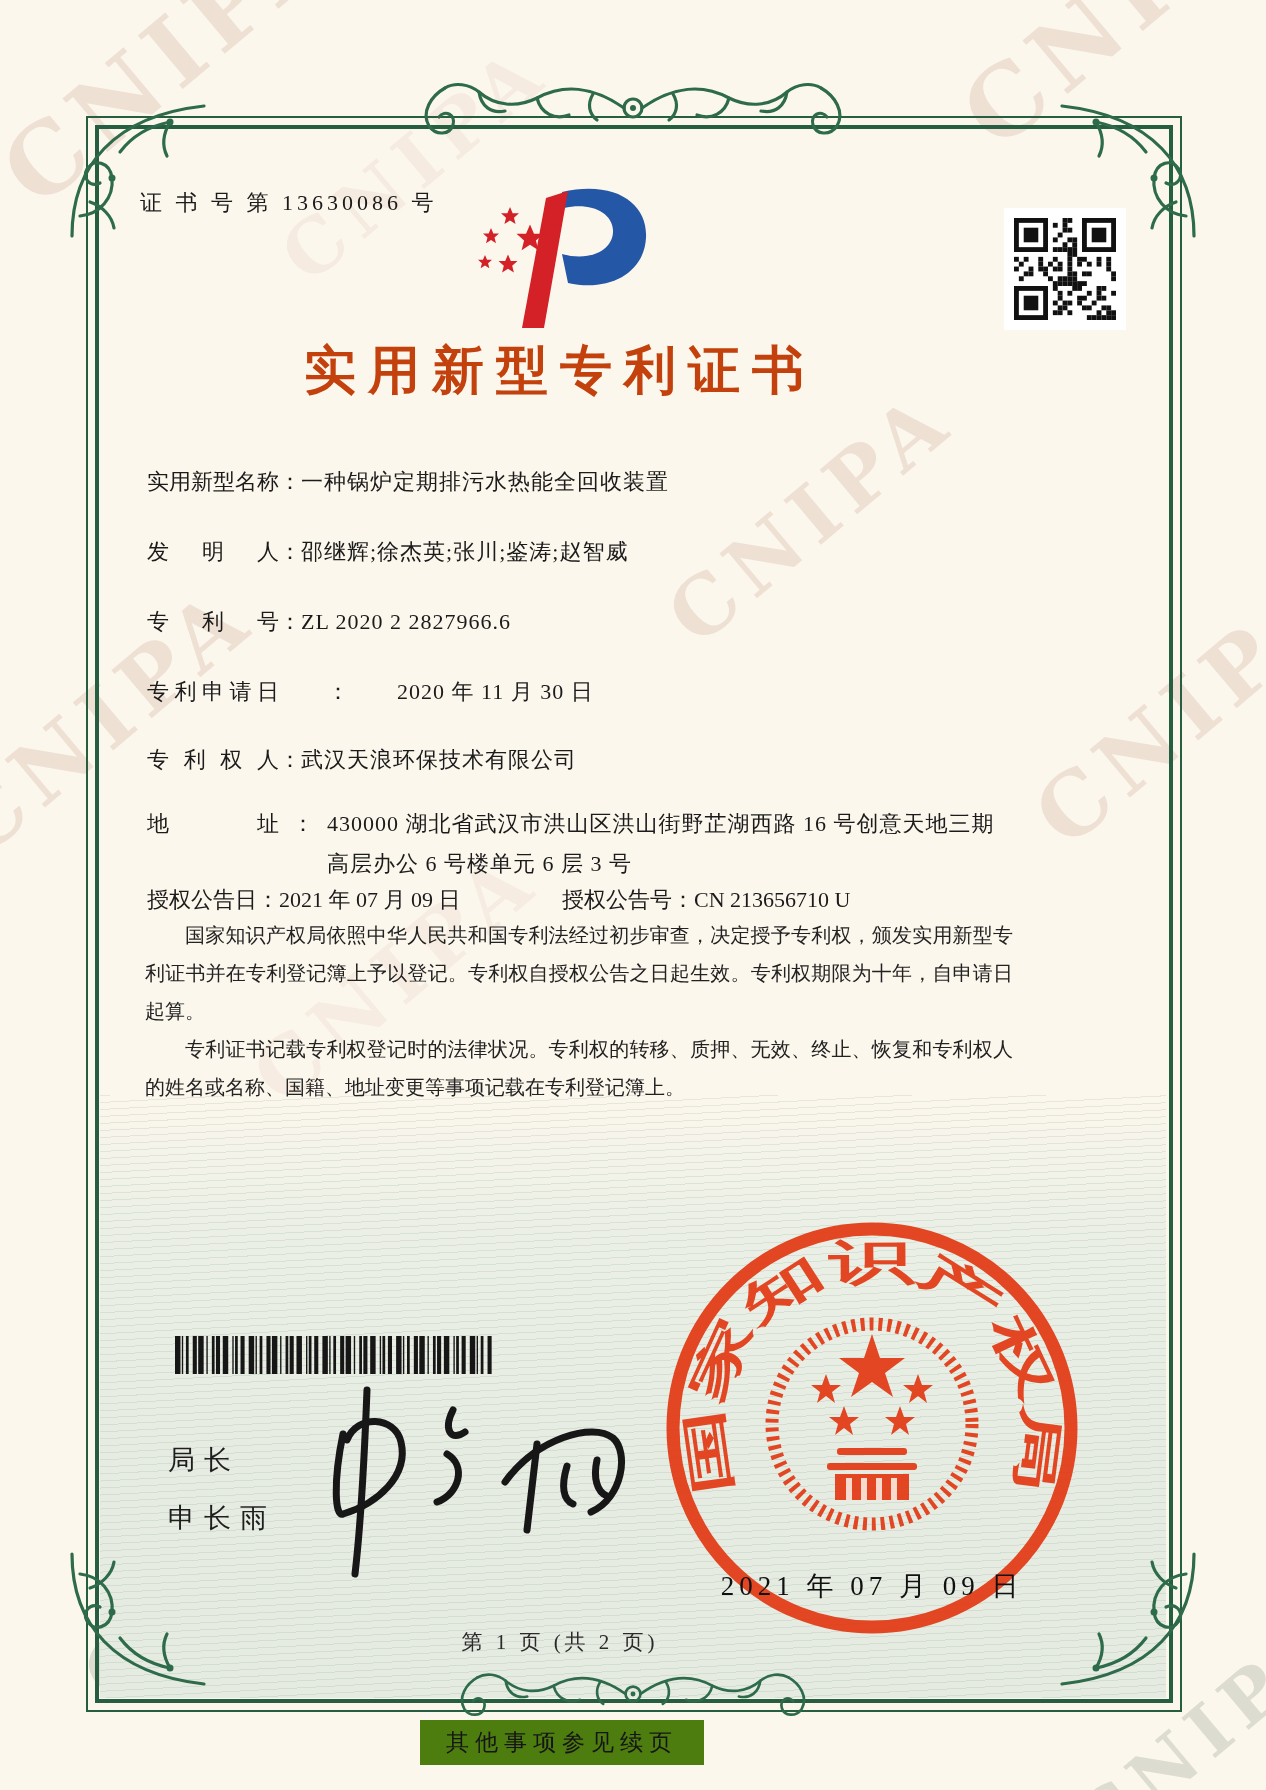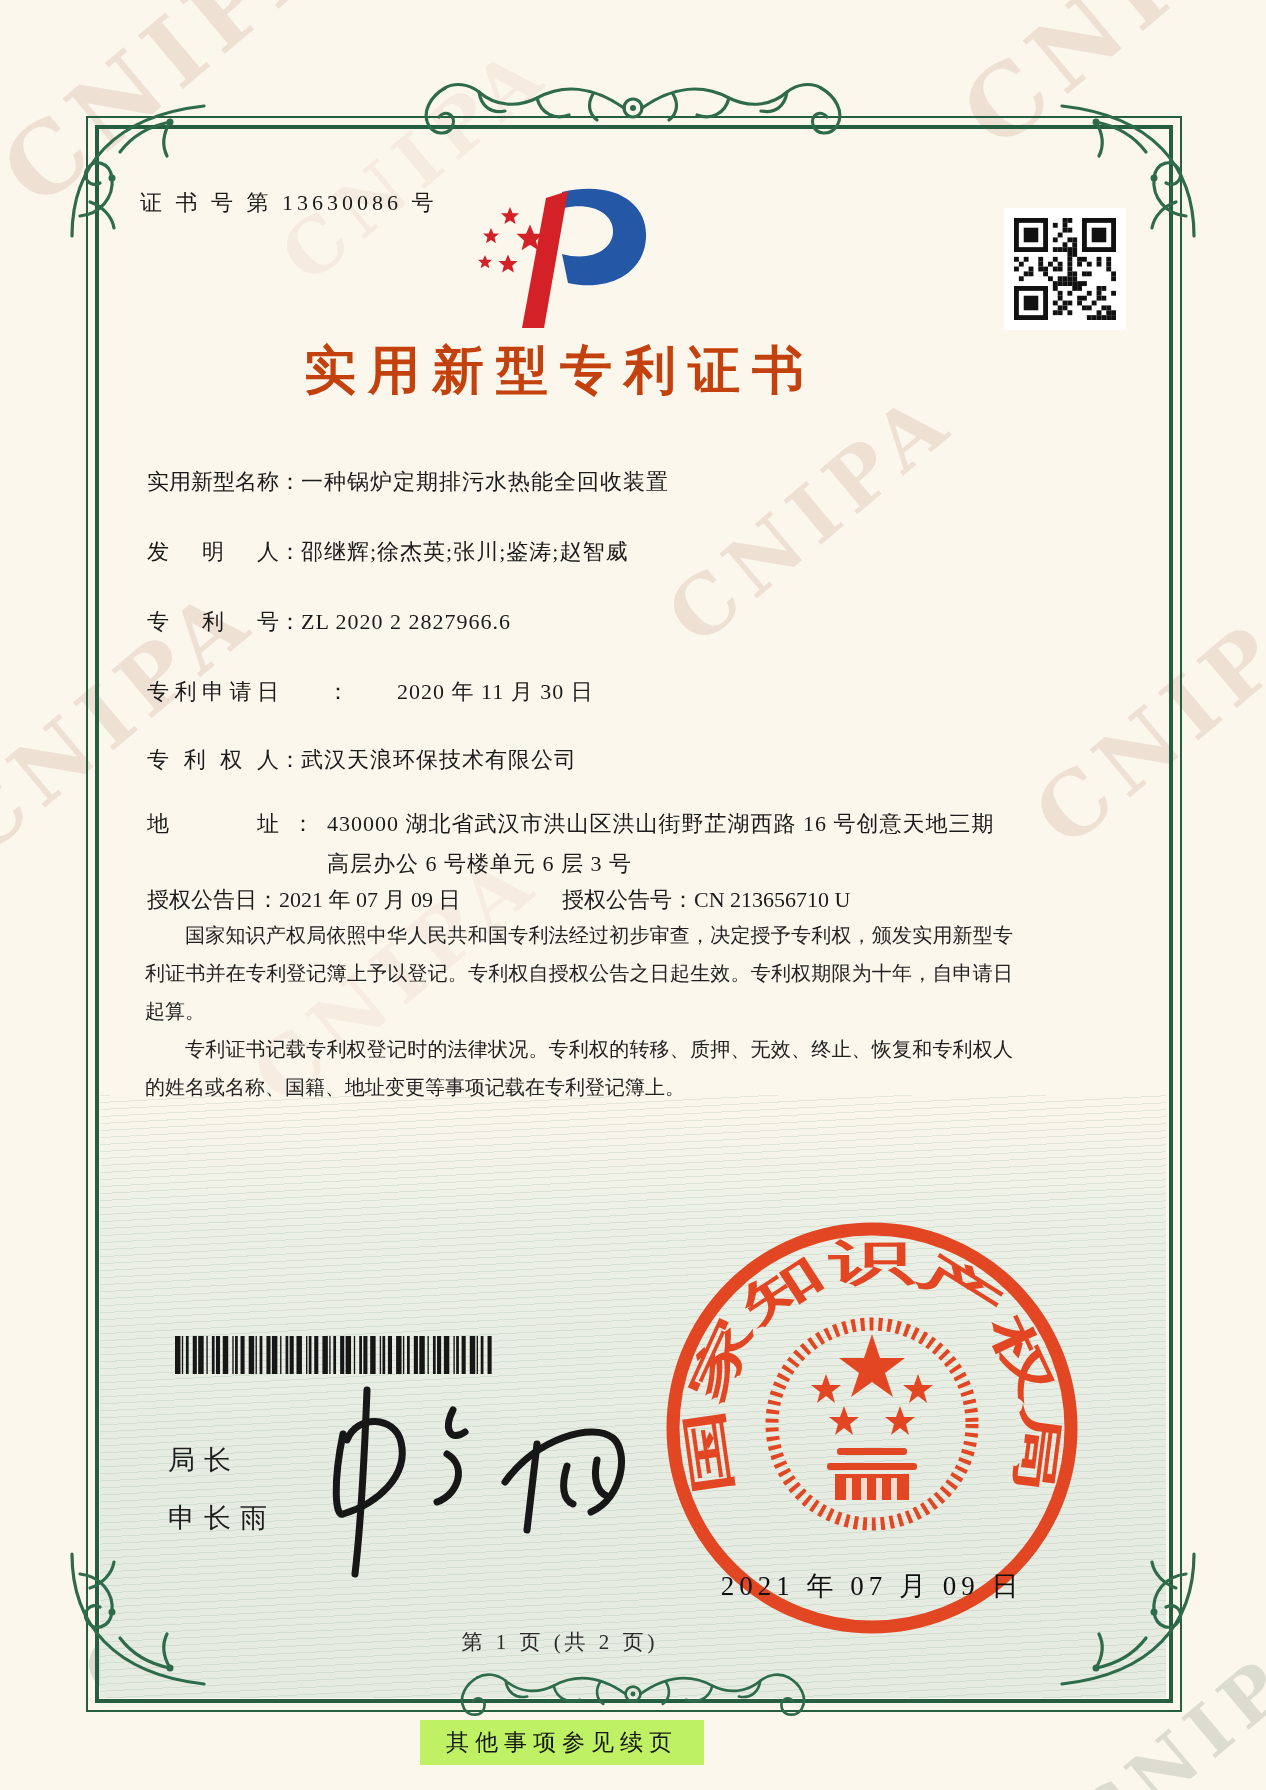--- a/index.html
+++ b/index.html
@@ -70,21 +70,21 @@
      font-family:"Liberation Sans","DejaVu Sans",sans-serif;color:#1e1e1e;z-index:4;}
   .sig-name{position:absolute;left:168px;top:1500px;font-size:27px;letter-spacing:9px;
      font-family:Liberation Serif, serif;color:#1e1e1e;z-index:4;}
   .signature{position:absolute;left:305px;top:1382px;width:335px;height:205px;z-index:5;}
   .seal{position:absolute;left:660px;top:1216px;width:424px;height:424px;z-index:5;opacity:.93;}
   .seal-date{position:absolute;left:672px;top:1568px;width:400px;text-align:center;
      font-size:27px;letter-spacing:5px;color:#101010;z-index:6;}
   .page-num{position:absolute;left:560px;top:1628px;transform:translateX(-50%);
      font-size:21px;letter-spacing:4px;color:#2a2a2a;z-index:4;white-space:nowrap;}
   .cont-note{position:absolute;left:562px;top:1720px;transform:translateX(-50%);
-     font-size:23px;letter-spacing:6px;color:#151515;background:#bef264;
+     font-size:23px;letter-spacing:6px;color:#151515;background:#4d7c0f;
      padding:7px 26px;z-index:4;white-space:nowrap;}
 </style>
 </head>
 <body>
 
 <div class="page">
 
   <span class="wm wm1">CNIPA</span>
   <span class="wm wm2">CNIPA</span>
   <span class="wm wm3">CNIPA</span>

